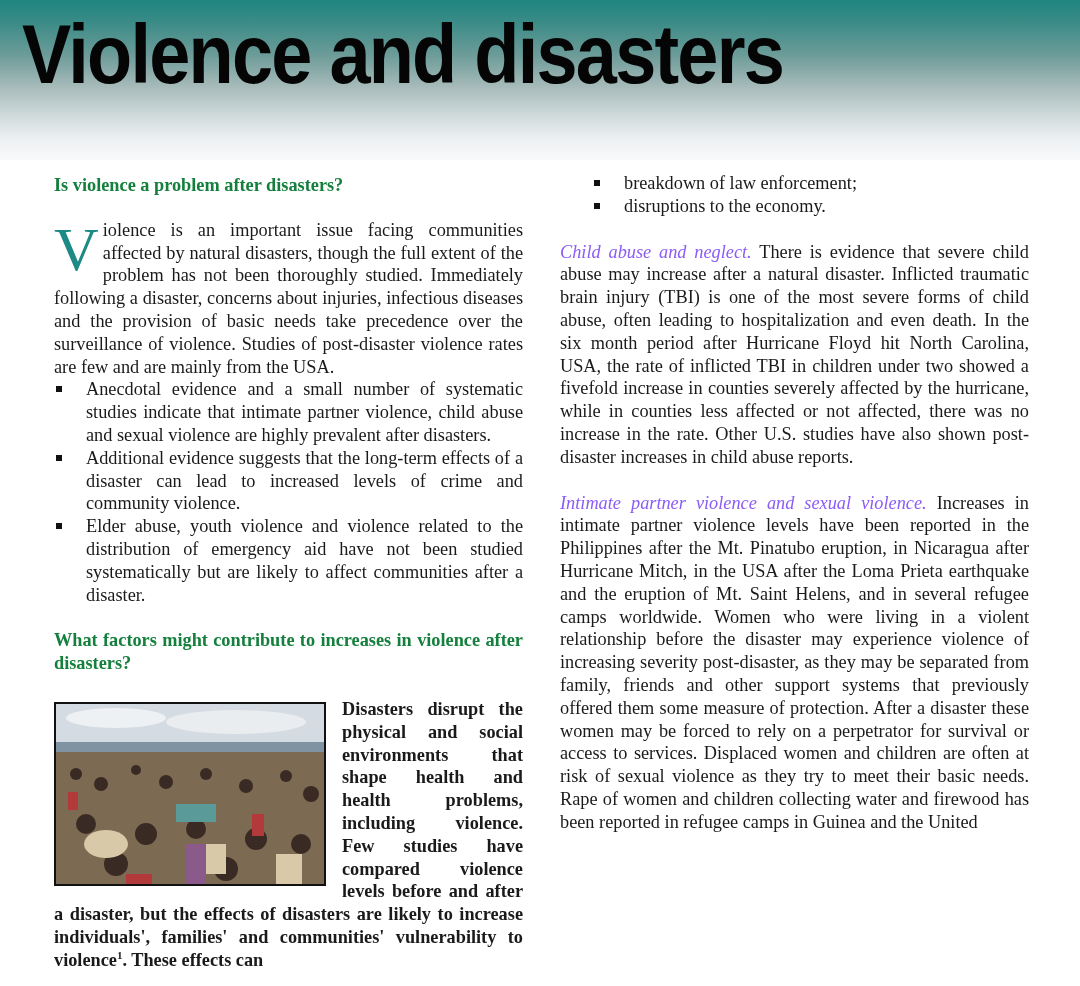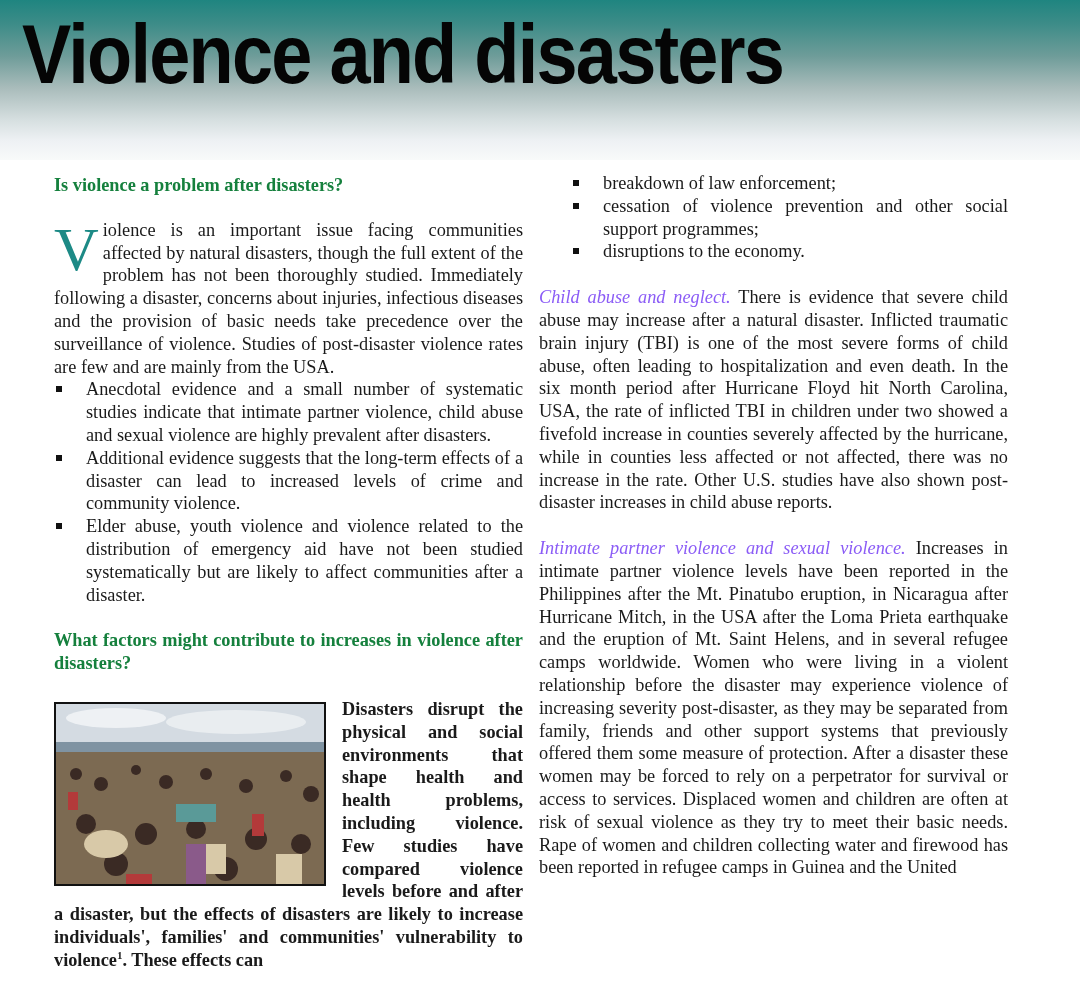--- a/index.html
+++ b/index.html
@@ -16,21 +16,21 @@
   }
   .title {
     position:absolute; left:22px; top:6px;
     font-family:"Liberation Sans", sans-serif; font-weight:bold;
     font-size:84px; letter-spacing:-2px; color:#050505;
     transform:scaleX(0.88); transform-origin:left top;
     line-height:96px; white-space:nowrap;
   }
   .col { position:absolute; font-size:18.3px; line-height:22.8px; }
   .left { left:54px; top:172px; width:469px; }
-  .right { left:539px; top:172px; width:469px; }
+  .right { left:560px; top:172px; width:469px; }
   .h2 {
     color:#15803d; font-weight:bold; font-size:18.3px; line-height:22.8px;
     text-align:justify; margin:0;
   }
   .left .h2.first { margin-top:2px; }
   p { margin:0; text-align:justify; }
   .dropcap {
     float:left; color:#1d8a86; font-size:62px; line-height:48px;
     margin:6px 4px 0 0; font-family:"Liberation Serif", serif;
   }
@@ -114,18 +114,18 @@
           </g>
       </svg>
     </div>
     <p><span>Disasters disrupt the physical and social environments that shape health and health problems, including violence. Few studies have compared violence levels before and after a disaster, but the effects of disasters are likely to increase individuals', families' and communities' vulnerability to violence</span><sup>1</sup><span>. These effects can</span></p>
   </div>
 </div>
 
 <div class="col right">
   <ul class="sq">
     <li><span class="bul"></span><span>breakdown of law enforcement;</span></li>
-    <li><span class="bul"></span><span>cessation of violence prevention and other social support programmes;</span></li>
+    <li><span class="bul"></span></li>
     <li><span class="bul"></span><span>disruptions to the economy.</span></li>
   </ul>
   <p class="para"><span class="italic-lead">Child abuse and neglect.</span><span> There is evidence that severe child abuse may increase after a natural disaster. Inflicted traumatic brain injury (TBI) is one of the most severe forms of child abuse, often leading to hospitalization and even death. In the six month period after Hurricane Floyd hit North Carolina, USA, the rate of inflicted TBI in children under two showed a fivefold increase in counties severely affected by the hurricane, while in counties less affected or not affected, there was no increase in the rate. Other U.S. studies have also shown post-disaster increases in child abuse reports.</span></p>
   <p class="para"><span class="italic-lead">Intimate partner violence and sexual violence.</span><span> Increases in intimate partner violence levels have been reported in the Philippines after the Mt. Pinatubo eruption, in Nicaragua after Hurricane Mitch, in the USA after the Loma Prieta earthquake and the eruption of Mt. Saint Helens, and in several refugee camps worldwide. Women who were living in a violent relationship before the disaster may experience violence of increasing severity post-disaster, as they may be separated from family, friends and other support systems that previously offered them some measure of protection. After a disaster these women may be forced to rely on a perpetrator for survival or access to services. Displaced women and children are often at risk of sexual violence as they try to meet their basic needs.  Rape of women and children collecting water and firewood has been reported in refugee camps in Guinea and the United</span></p>
 </div>
 
 </body></html>

